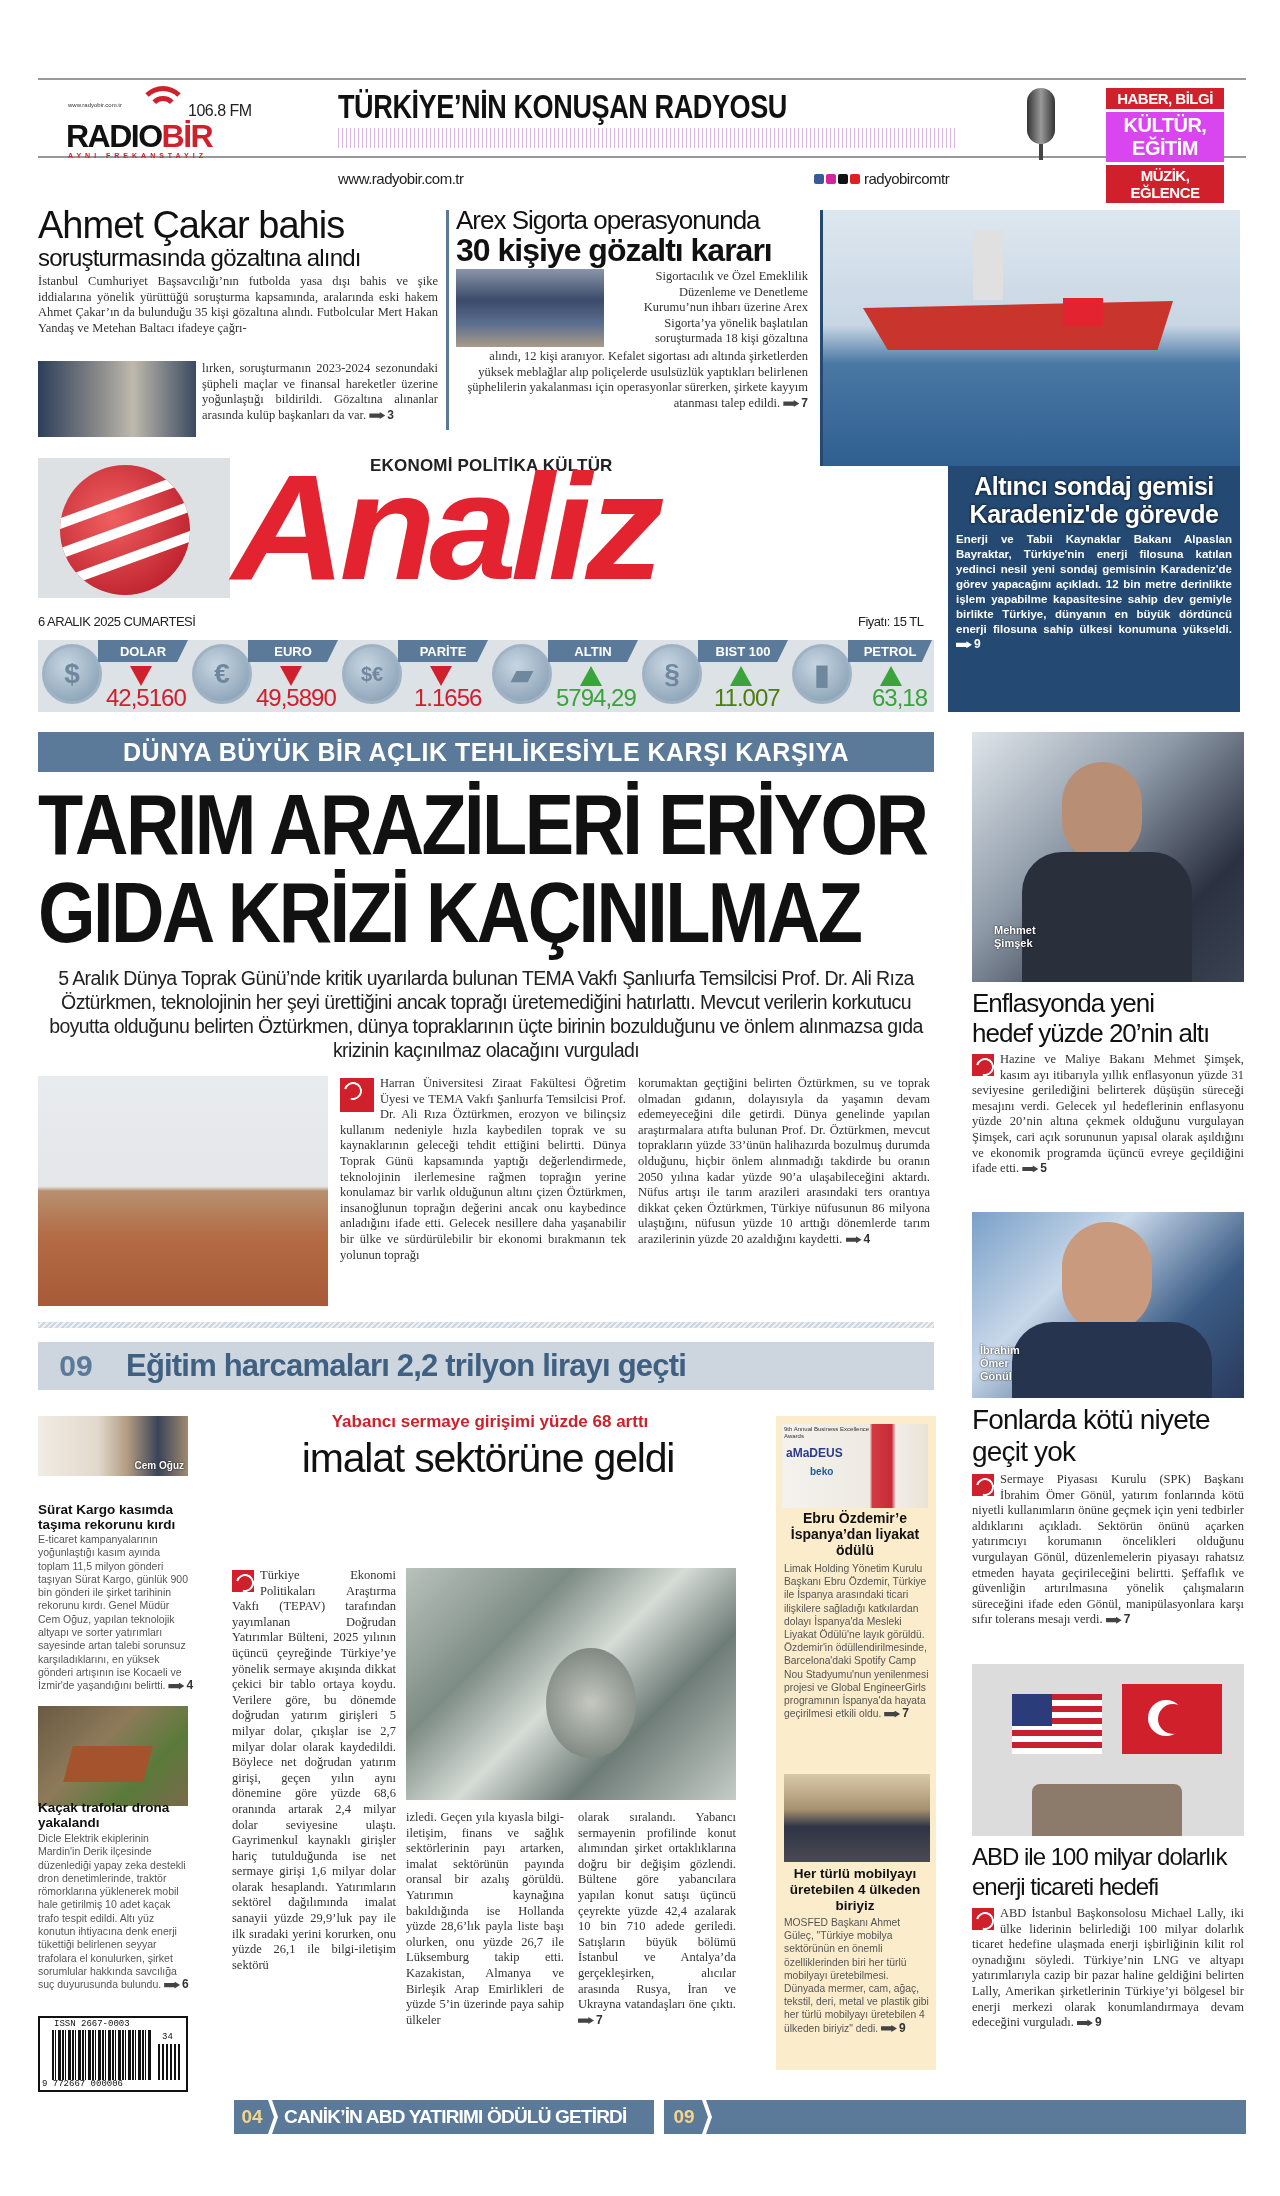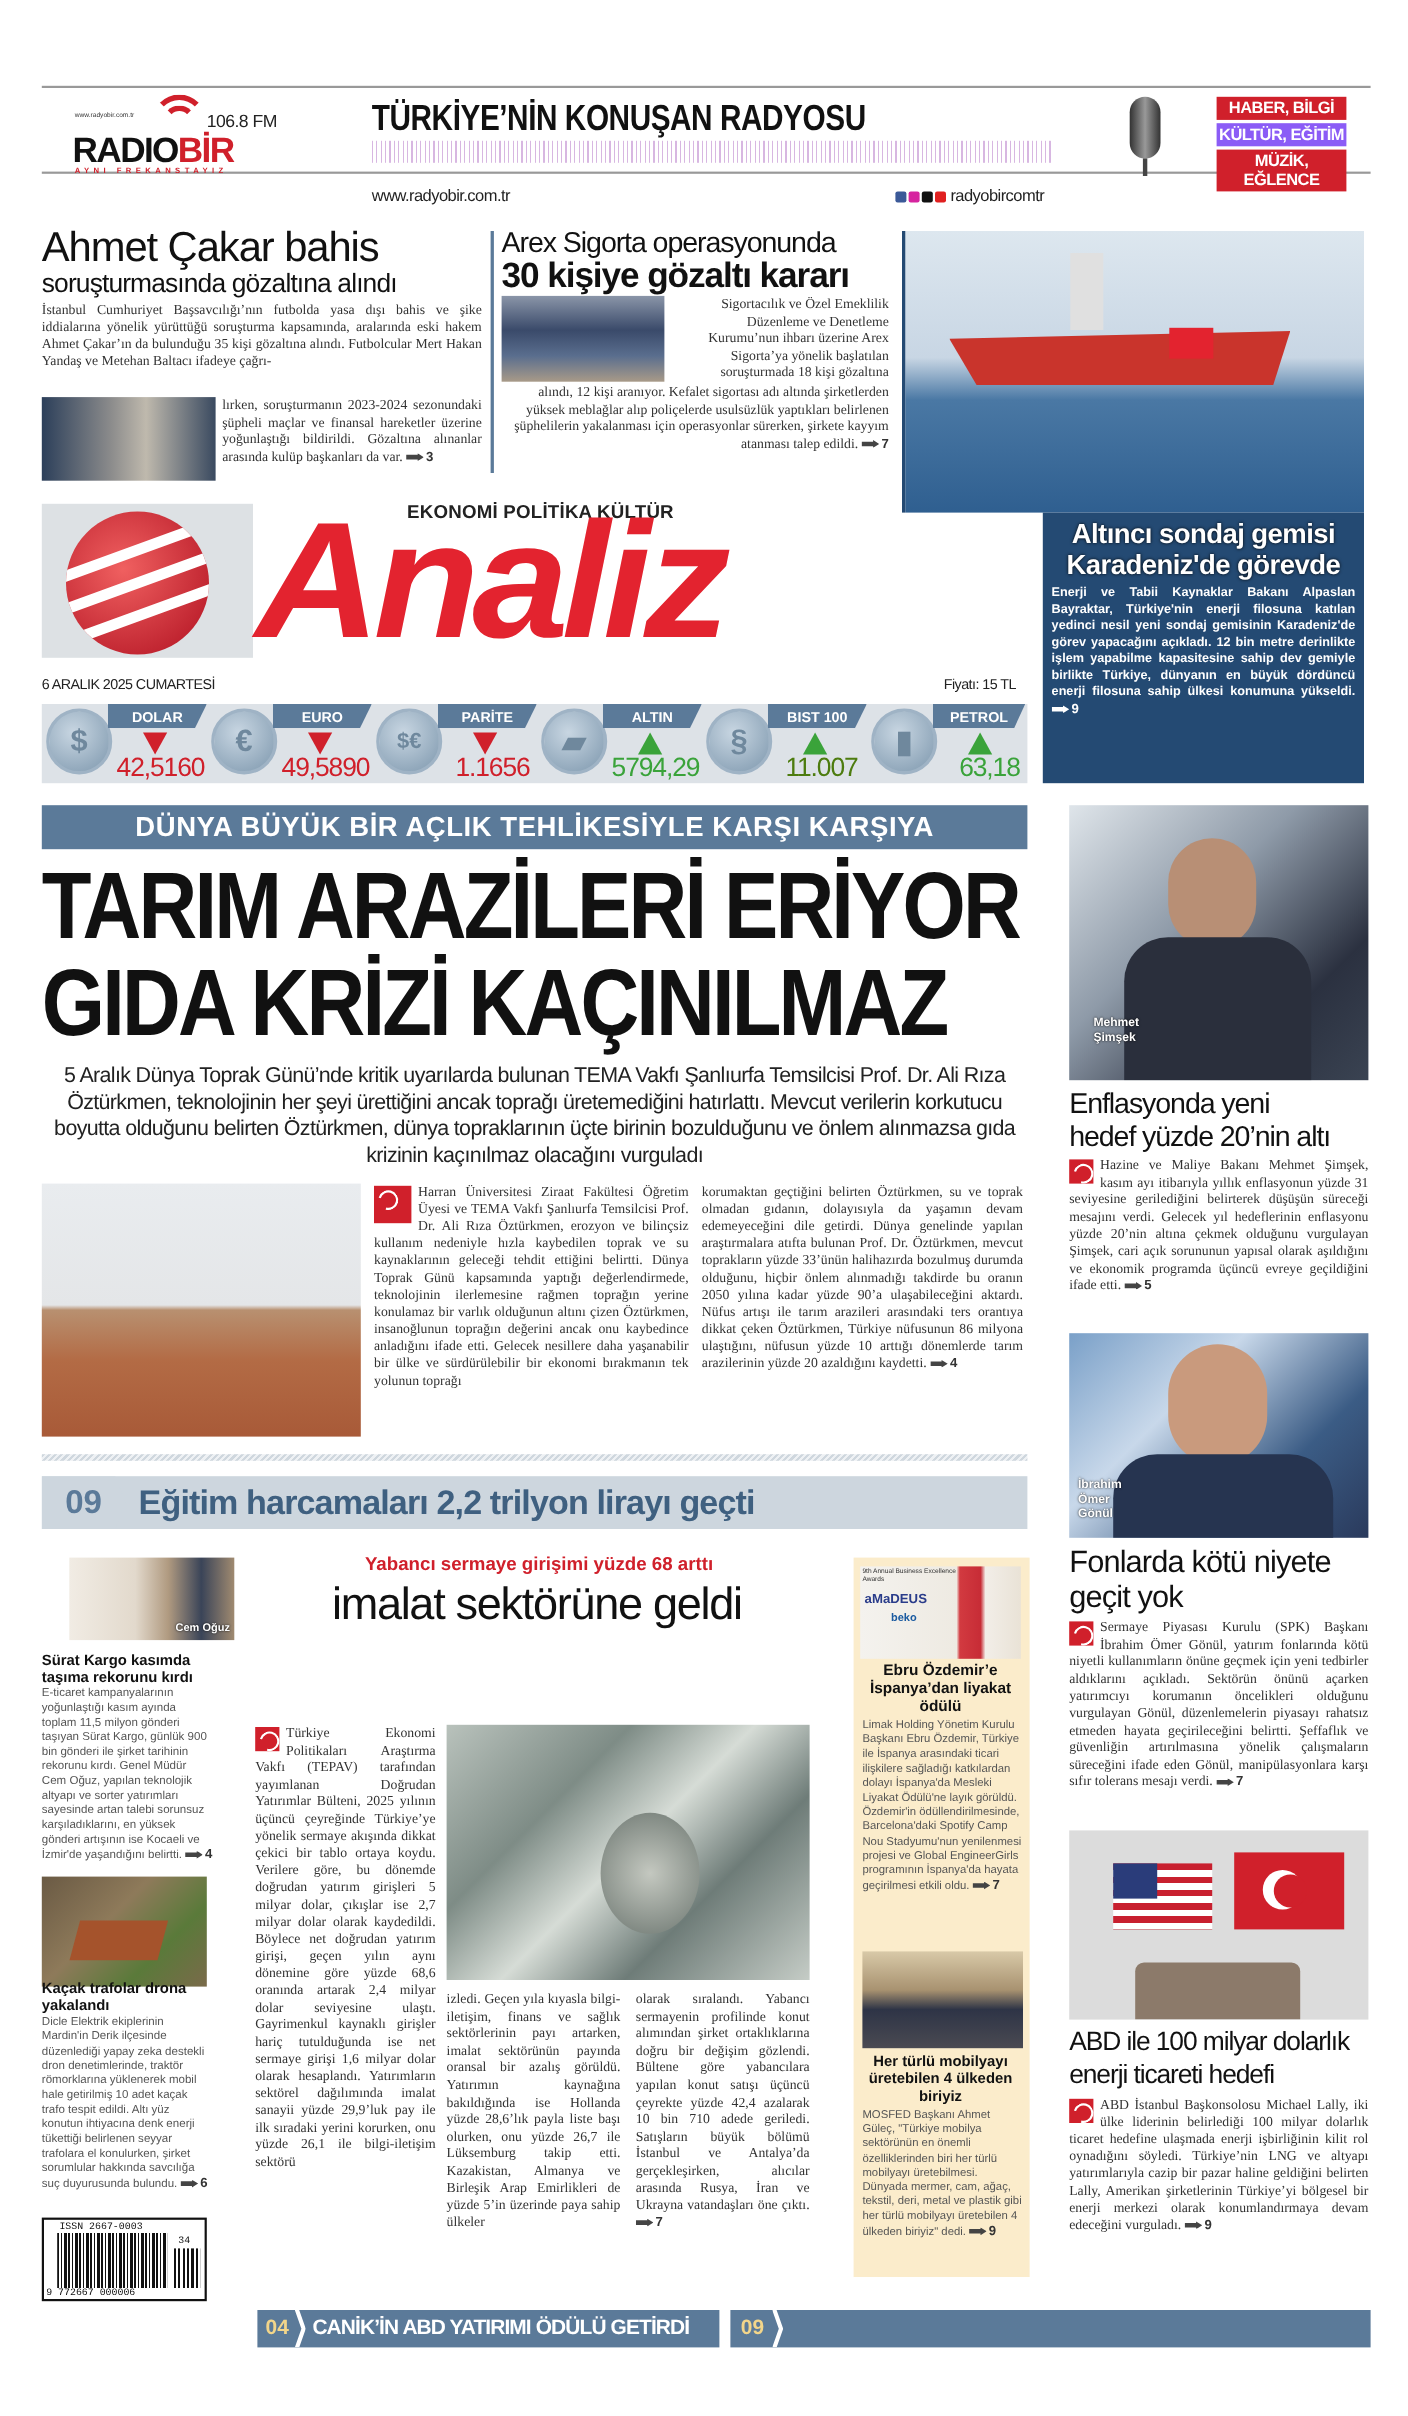--- a/index.html
+++ b/index.html
@@ -48,21 +48,21 @@
     <span style="width:10px;height:10px;background:#111;border-radius:2px;display:block;"></span>
     <span style="width:10px;height:10px;background:#e02020;border-radius:2px;display:block;"></span>
   </div>
   <div class="abs cond" style="left:826px;top:90px;font-size:15px;color:#222;">radyobircomtr</div>
   <div class="abs" style="left:955px;top:6px;width:100px;height:74px;">
     <div style="position:absolute;left:34px;top:2px;width:28px;height:56px;border-radius:14px;background:linear-gradient(90deg,#333,#999,#333);"></div>
     <div style="position:absolute;left:46px;top:58px;width:4px;height:16px;background:#444;"></div>
   </div>
   <div class="abs" style="left:1068px;top:8px;width:118px;">
     <div class="cond" style="background:#d0202b;color:#fff;font-weight:bold;font-size:15px;text-align:center;margin-bottom:3px;padding:2px 0;">HABER, BİLGİ</div>
-    <div class="cond" style="background:#8b5cf6;color:#fff;font-weight:bold;font-size:15px;text-align:center;margin-bottom:3px;padding:2px 0;">KÜLTÜR, EĞİTİM</div>
+    <div class="cond" style="background:#d946ef;color:#fff;font-weight:bold;font-size:20px;text-align:center;margin-bottom:3px;padding:2px 0;">KÜLTÜR, EĞİTİM</div>
     <div class="cond" style="background:#d0202b;color:#fff;font-weight:bold;font-size:15px;text-align:center;padding:2px 0;">MÜZİK, EĞLENCE</div>
   </div>
 </div>
 
 <div class="abs" style="left:38px;top:205px;width:400px;height:236px;">
   <div class="sans" style="font-size:38px;line-height:40px;color:#111;letter-spacing:-1px;">Ahmet Çakar bahis</div>
   <div class="sans" style="font-size:24px;line-height:26px;color:#111;letter-spacing:-0.8px;">soruşturmasında gözaltına alındı</div>
   <div class="body-text" style="margin-top:3px;font-size:12.5px;line-height:15.5px;">İstanbul Cumhuriyet Başsavcılığı’nın futbolda yasa dışı bahis ve şike iddialarına yönelik yürüttüğü soruşturma kapsamında, aralarında eski hakem Ahmet Çakar’ın da bulunduğu 35 kişi gözaltına alındı. Futbolcular Mert Hakan Yandaş ve Metehan Baltacı ifadeye çağrı-</div>
   <div class="photo" style="position:absolute;left:0;top:156px;width:158px;height:76px;background:linear-gradient(90deg,#2c3f5a,#8c8c8c 40%,#bfb9ad 60%,#3a4a60);"></div>
   <div class="body-text" style="position:absolute;left:164px;top:156px;width:236px;">
@@ -217,21 +217,21 @@
 <div class="abs sans" style="left:972px;top:1842px;width:272px;font-size:24px;line-height:30px;color:#111;letter-spacing:-1px;">
   <div style="white-space:nowrap;">ABD ile 100 milyar dolarlık</div>
   <div>enerji ticareti hedefi</div>
 </div>
 <div class="abs body-text" style="left:972px;top:1906px;width:272px;">
   <span class="logo-sq"></span>
   <span>ABD İstanbul Başkonsolosu Michael Lally, iki ülke liderinin belirlediği 100 milyar dolarlık ticaret hedefine ulaşmada enerji işbirliğinin kilit rol oynadığını söyledi. Türkiye’nin LNG ve altyapı yatırımlarıyla cazip bir pazar haline geldiğini belirten Lally, Amerikan şirketlerinin Türkiye’yi bölgesel bir enerji merkezi olarak konumlandırmaya devam edeceğini vurguladı.</span>
   <span class="ref"><span class="arrow"></span><span>9</span></span>
 </div>
 
-<div class="abs photo" style="left:38px;top:1416px;width:150px;height:75px;background:linear-gradient(90deg,#f1ece4 0%,#e2d9cc 40%,#b09a80 60%,#3a4458 80%,#a08a70 100%);margin-left:25px;">
+<div class="abs photo" style="left:38px;top:1416px;width:150px;height:60px;background:linear-gradient(90deg,#f1ece4 0%,#e2d9cc 40%,#b09a80 60%,#3a4458 80%,#a08a70 100%);">
   <div class="caption-name" style="right:4px;bottom:4px;font-size:10px;">Cem Oğuz</div>
 </div>
 <div class="abs sans" style="left:38px;top:1502px;width:156px;font-size:13.5px;line-height:15px;font-weight:bold;color:#111;">Sürat Kargo kasımda taşıma rekorunu kırdı</div>
 <div class="abs body-sans" style="left:38px;top:1533px;width:156px;font-size:10.5px;line-height:13.3px;">
   <span>E-ticaret kampanyalarının yoğunlaştığı kasım ayında toplam 11,5 milyon gönderi taşıyan Sürat Kargo, günlük 900 bin gönderi ile şirket tarihinin rekorunu kırdı. Genel Müdür Cem Oğuz, yapılan teknolojik altyapı ve sorter yatırımları sayesinde artan talebi sorunsuz karşıladıklarını, en yüksek gönderi artışının ise Kocaeli ve İzmir'de yaşandığını belirtti.</span>
   <span class="ref"><span class="arrow"></span><span>4</span></span>
 </div>
 
 <div class="abs photo" style="left:38px;top:1706px;width:150px;height:100px;background:linear-gradient(135deg,#6a5a44 0%,#8e7a5a 40%,#5a7a3a 70%,#7a6a4a 100%);">
   <div style="position:absolute;left:30px;top:40px;width:80px;height:36px;background:#a5532c;transform:skewX(-15deg);"></div>

